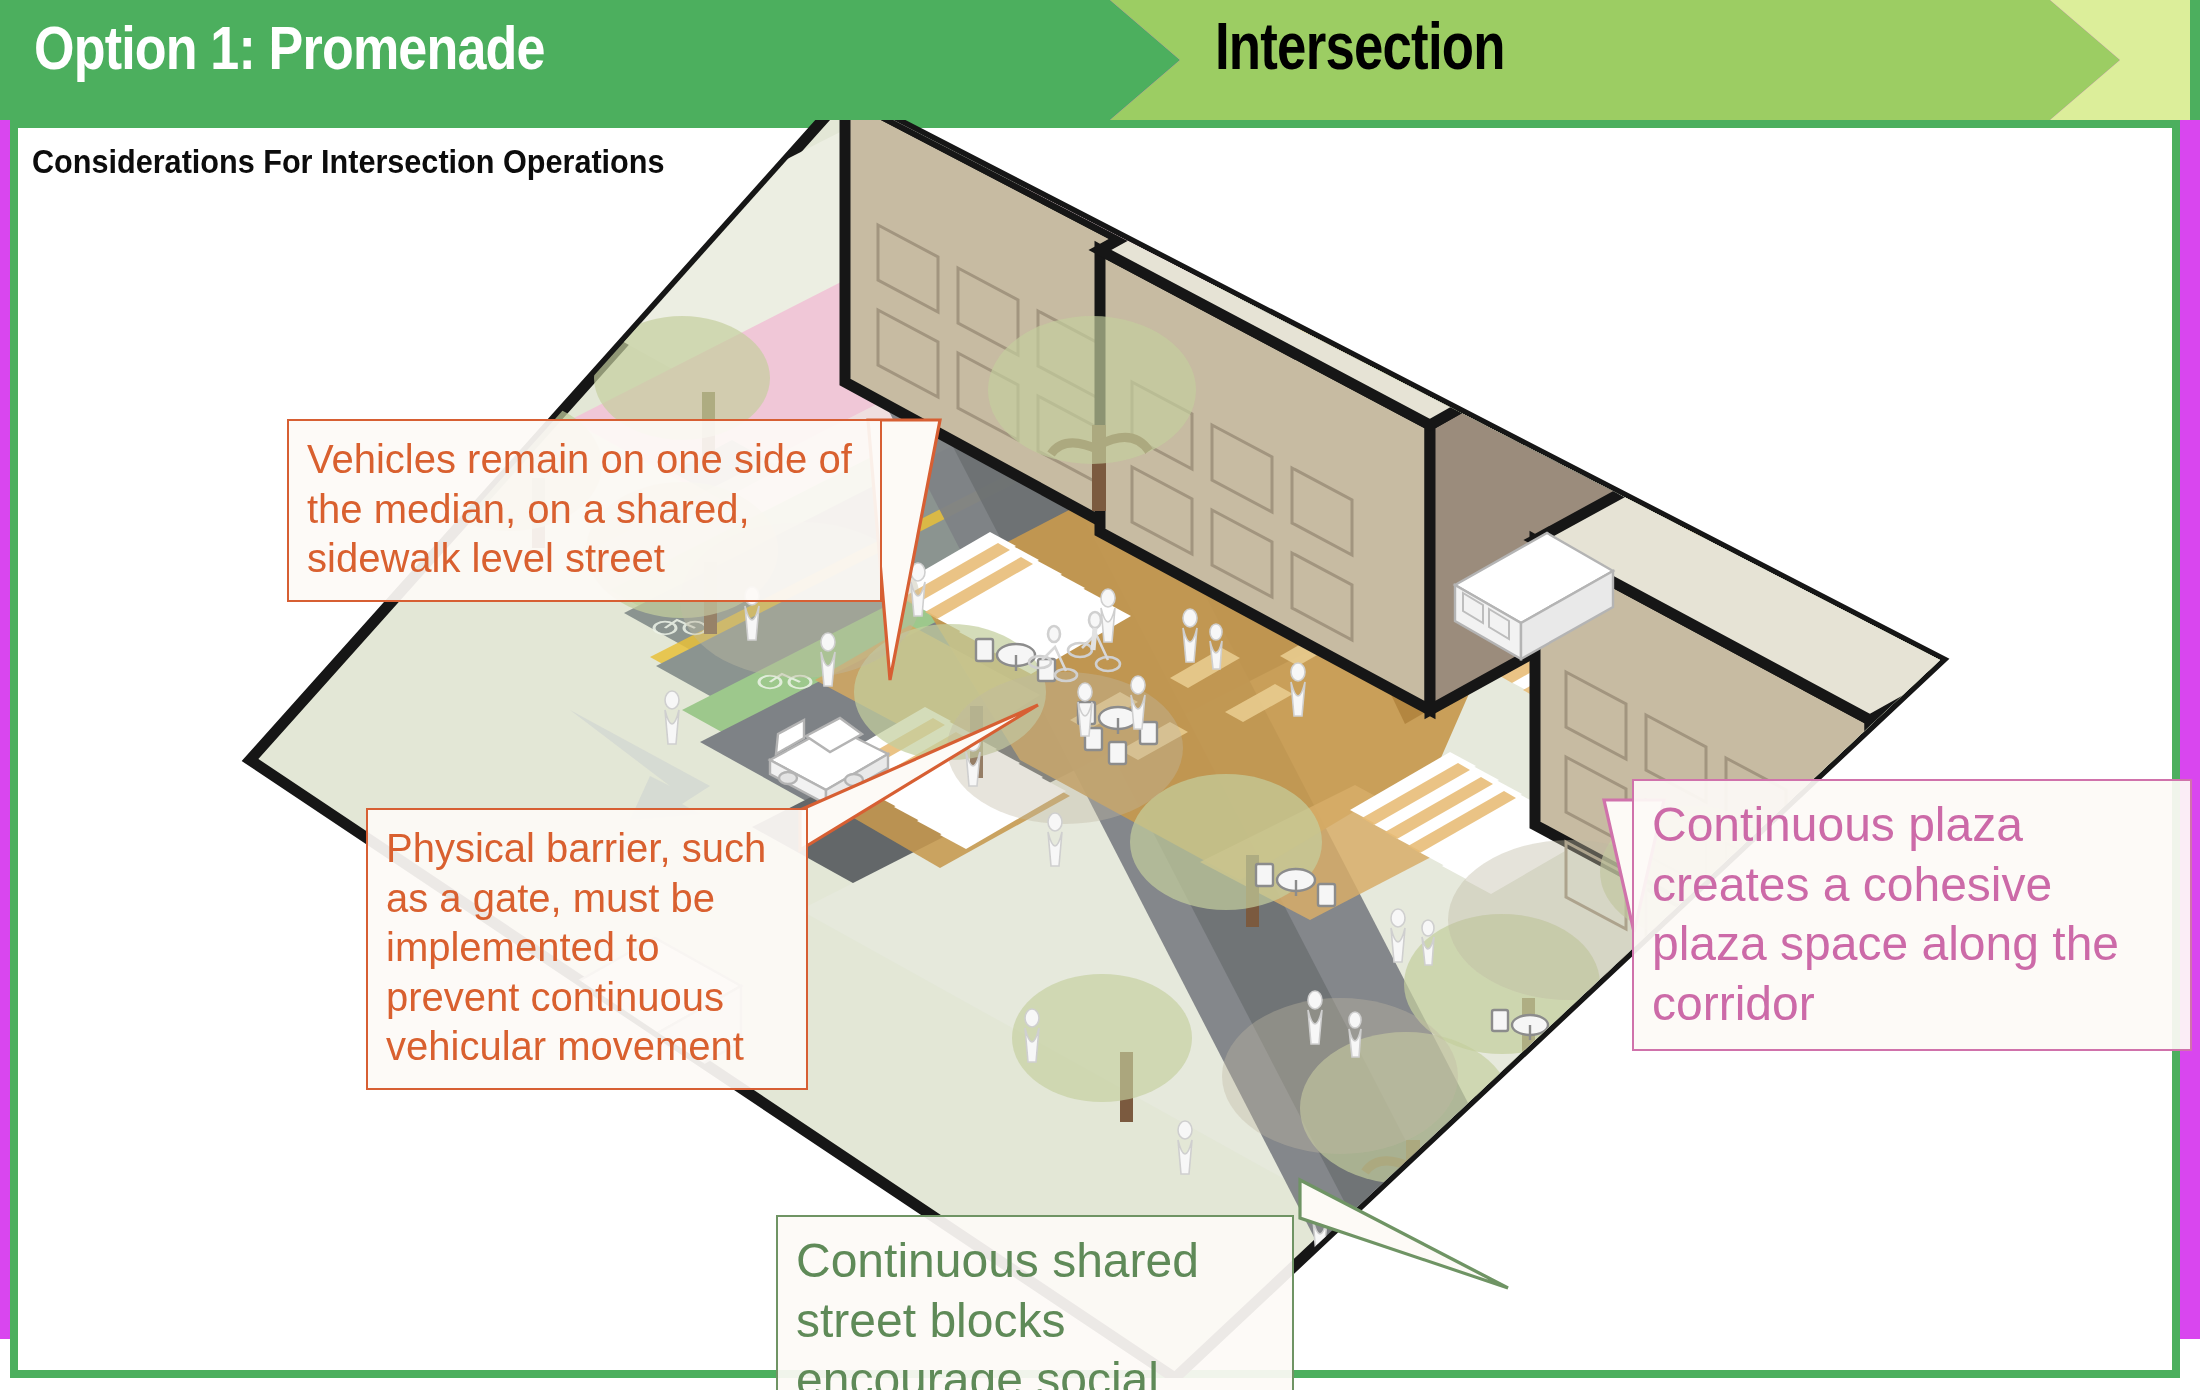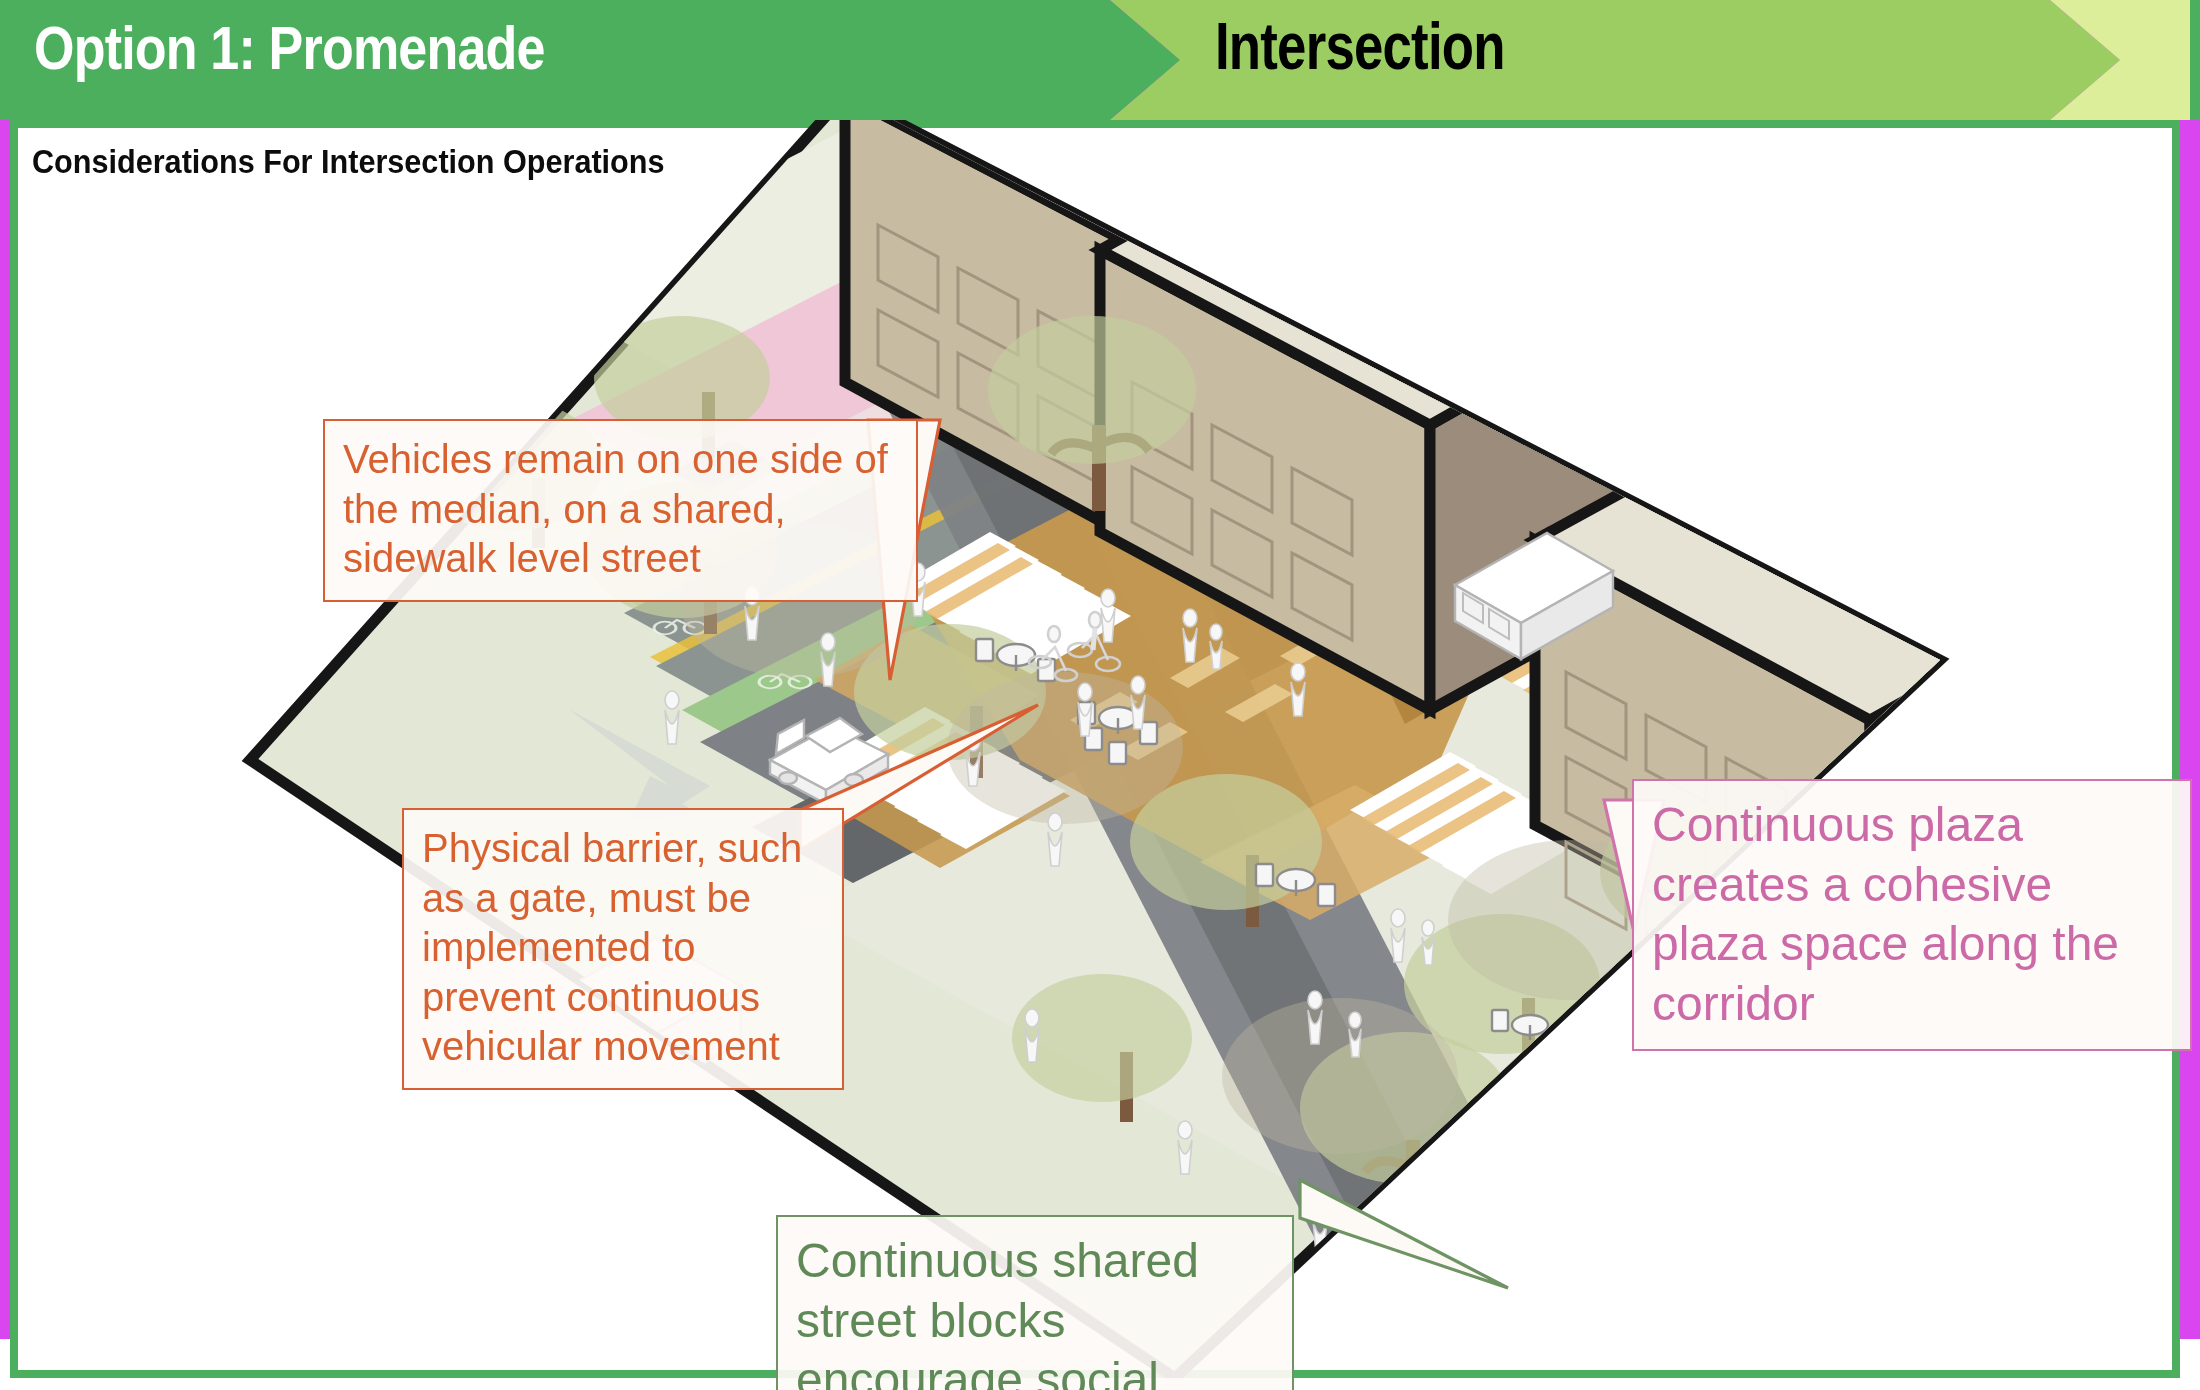--- a/index.html
+++ b/index.html
@@ -42,21 +42,21 @@
      transform:scaleX(.90);transform-origin:left center;white-space:nowrap;}
 
   
   .scene{position:absolute;left:10px;top:120px;width:2170px;height:1258px;overflow:hidden;}
   .scene svg{position:absolute;left:0;top:0;}
 
   
   .callout{position:absolute;background:rgba(253,250,246,0.93);
      box-sizing:border-box;padding:14px 16px 16px 18px;}
   .callout p{margin:0;line-height:1.24;font-weight:400;}
-  .co-orange{border:2px solid #d75f33;color:#d9602f;margin-left:36px;}
+  .co-orange{border:2px solid #d75f33;color:#d9602f;}
   .co-pink{border:2px solid #d072ab;color:#cc6aa8;}
   .co-green{border:2px solid #6f9464;color:#5f8a58;}
 
   #callout-vehicles{left:287px;top:419px;width:595px;font-size:40px;}
   #callout-barrier{left:366px;top:808px;width:442px;font-size:40px;}
   #callout-plaza{left:1632px;top:779px;width:560px;font-size:48px;}
   #callout-cycling{left:776px;top:1175px;width:518px;font-size:48px;margin-top:40px;}
 </style>
 </head>
 <body>

